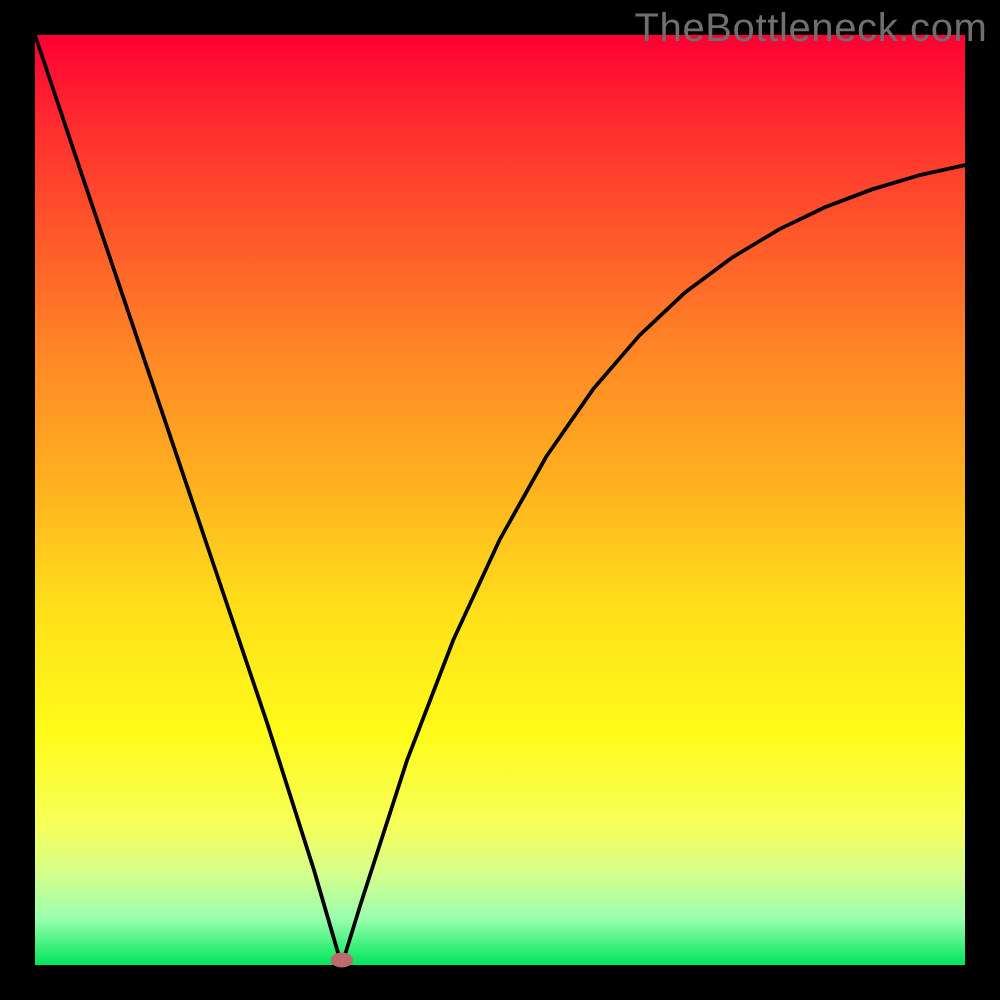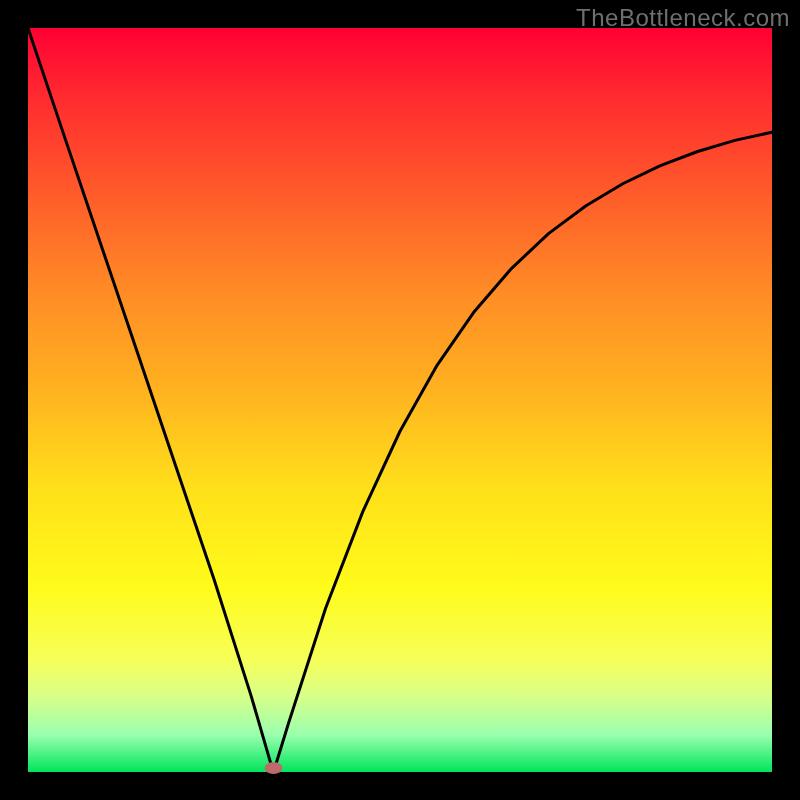--- a/index.html
+++ b/index.html
@@ -29,21 +29,21 @@
       #d6ff8a 90%,
       #9affae 95%,
       #00e55a 100%
     );
   }
   .watermark {
     position: absolute;
     top: 4px;
     right: 10px;
     color: #6f6f6f;
-    font-size: 24px;
+    font-size: 32px;
     letter-spacing: 0.5px;
     font-weight: 400;
     font-family: Arial, Helvetica, sans-serif;
   }
   svg.curve {
     position: absolute;
     left: 0;
     top: 0;
     width: 744px;
     height: 744px;

